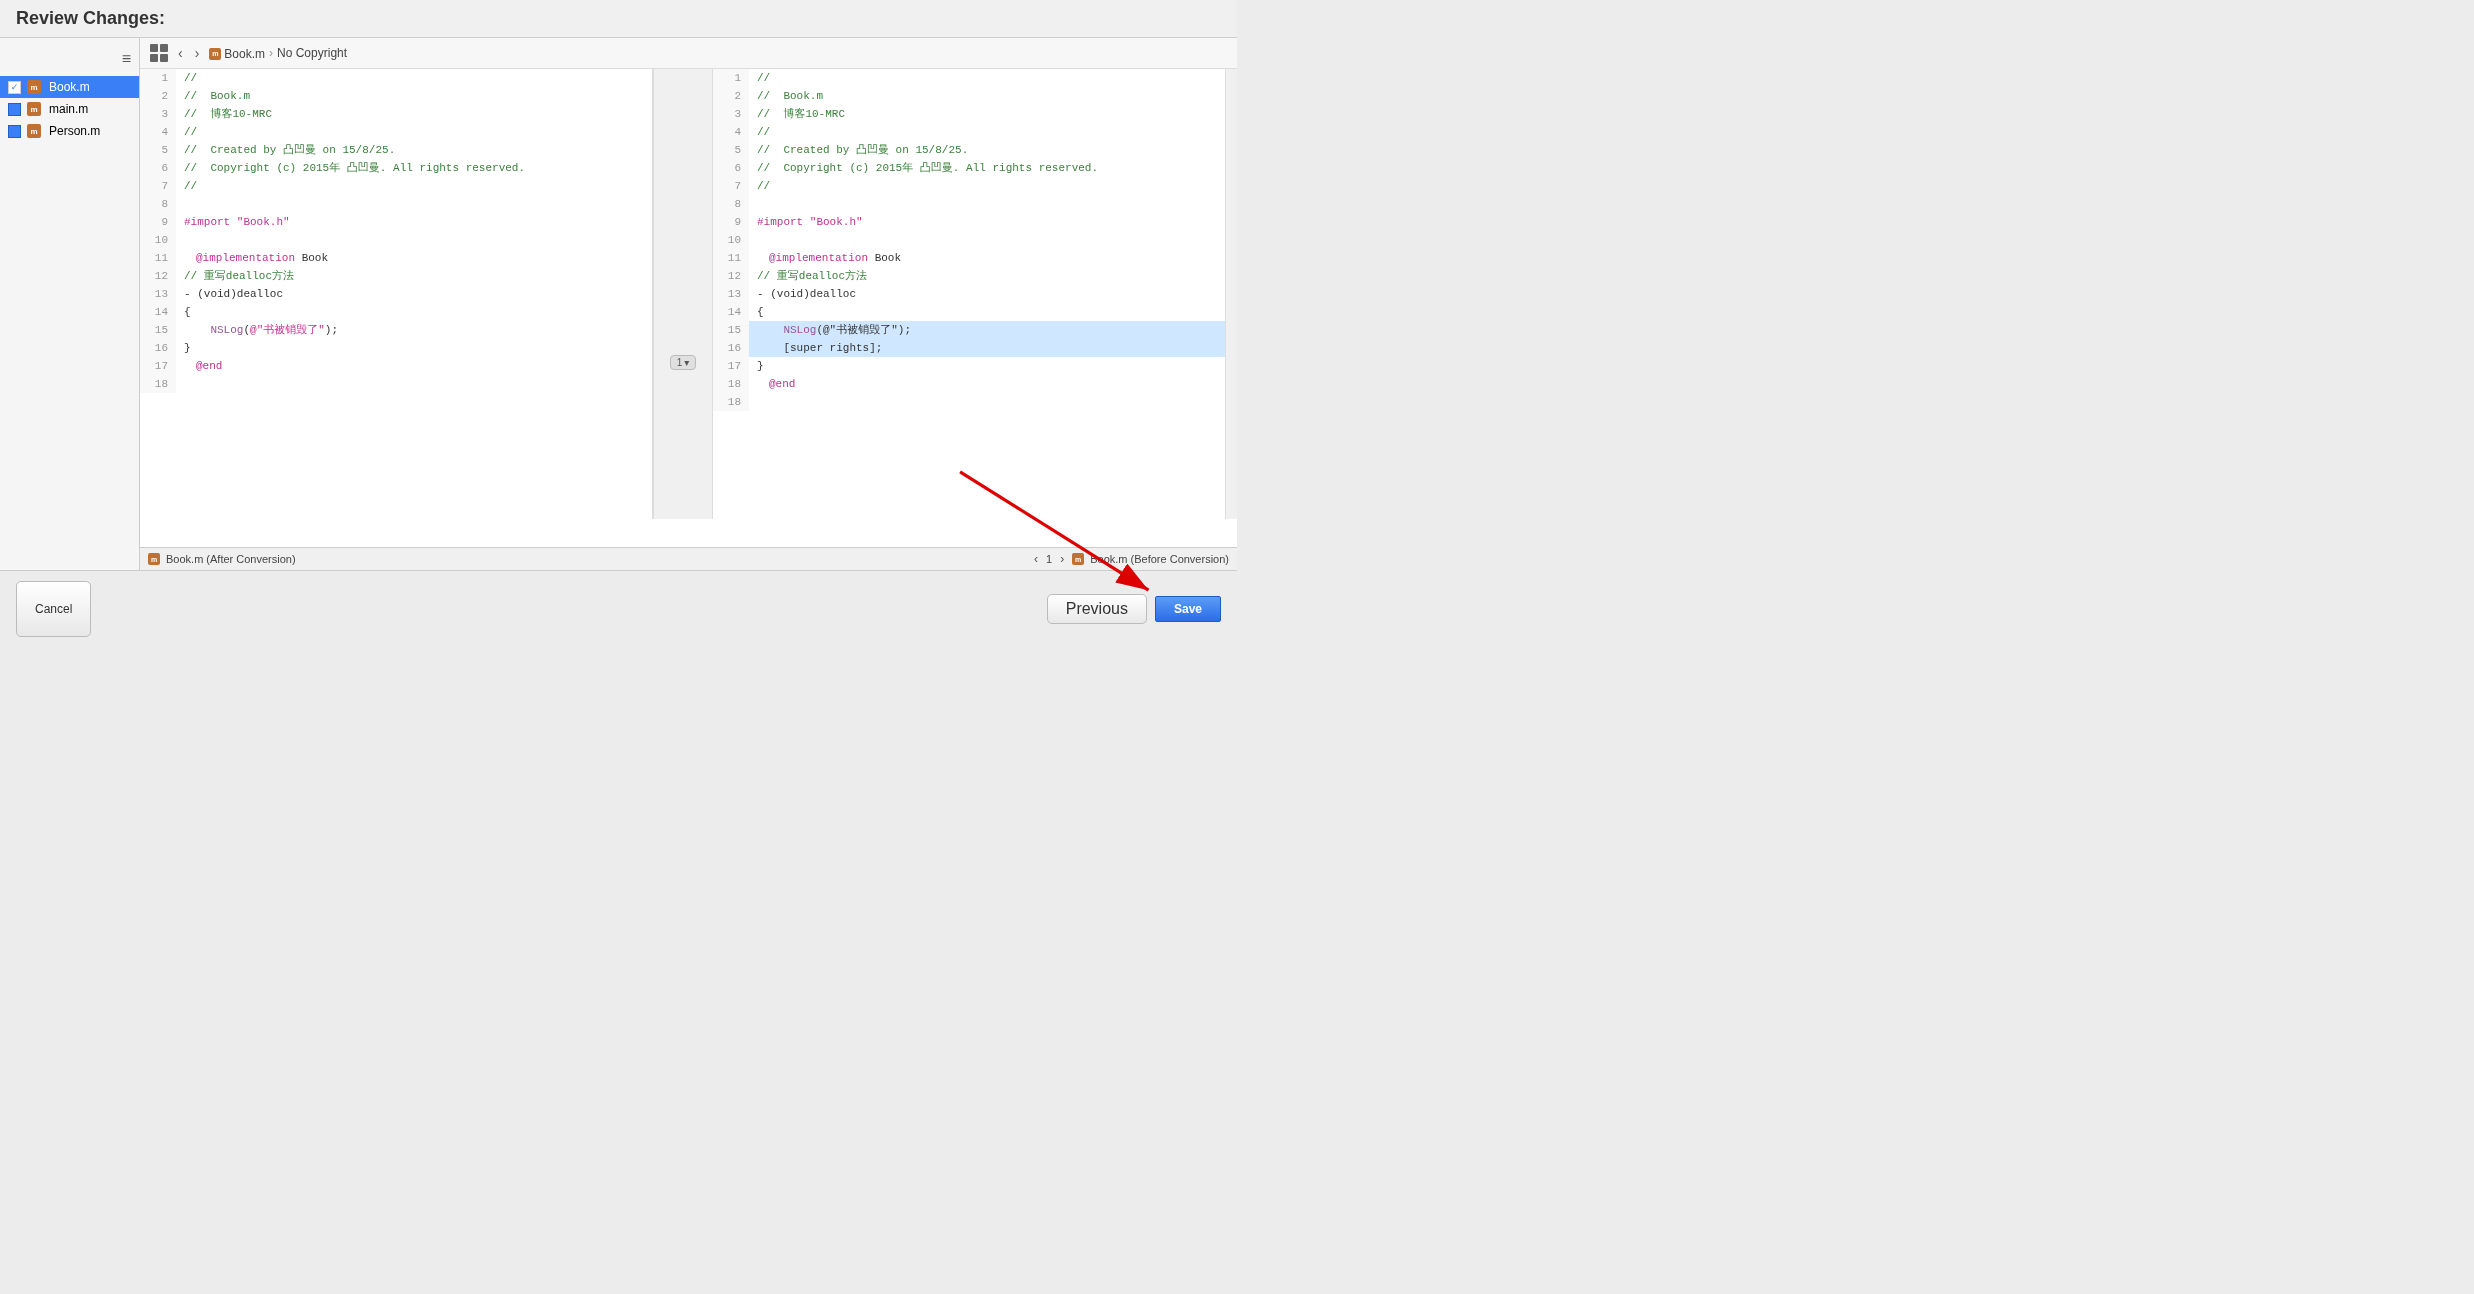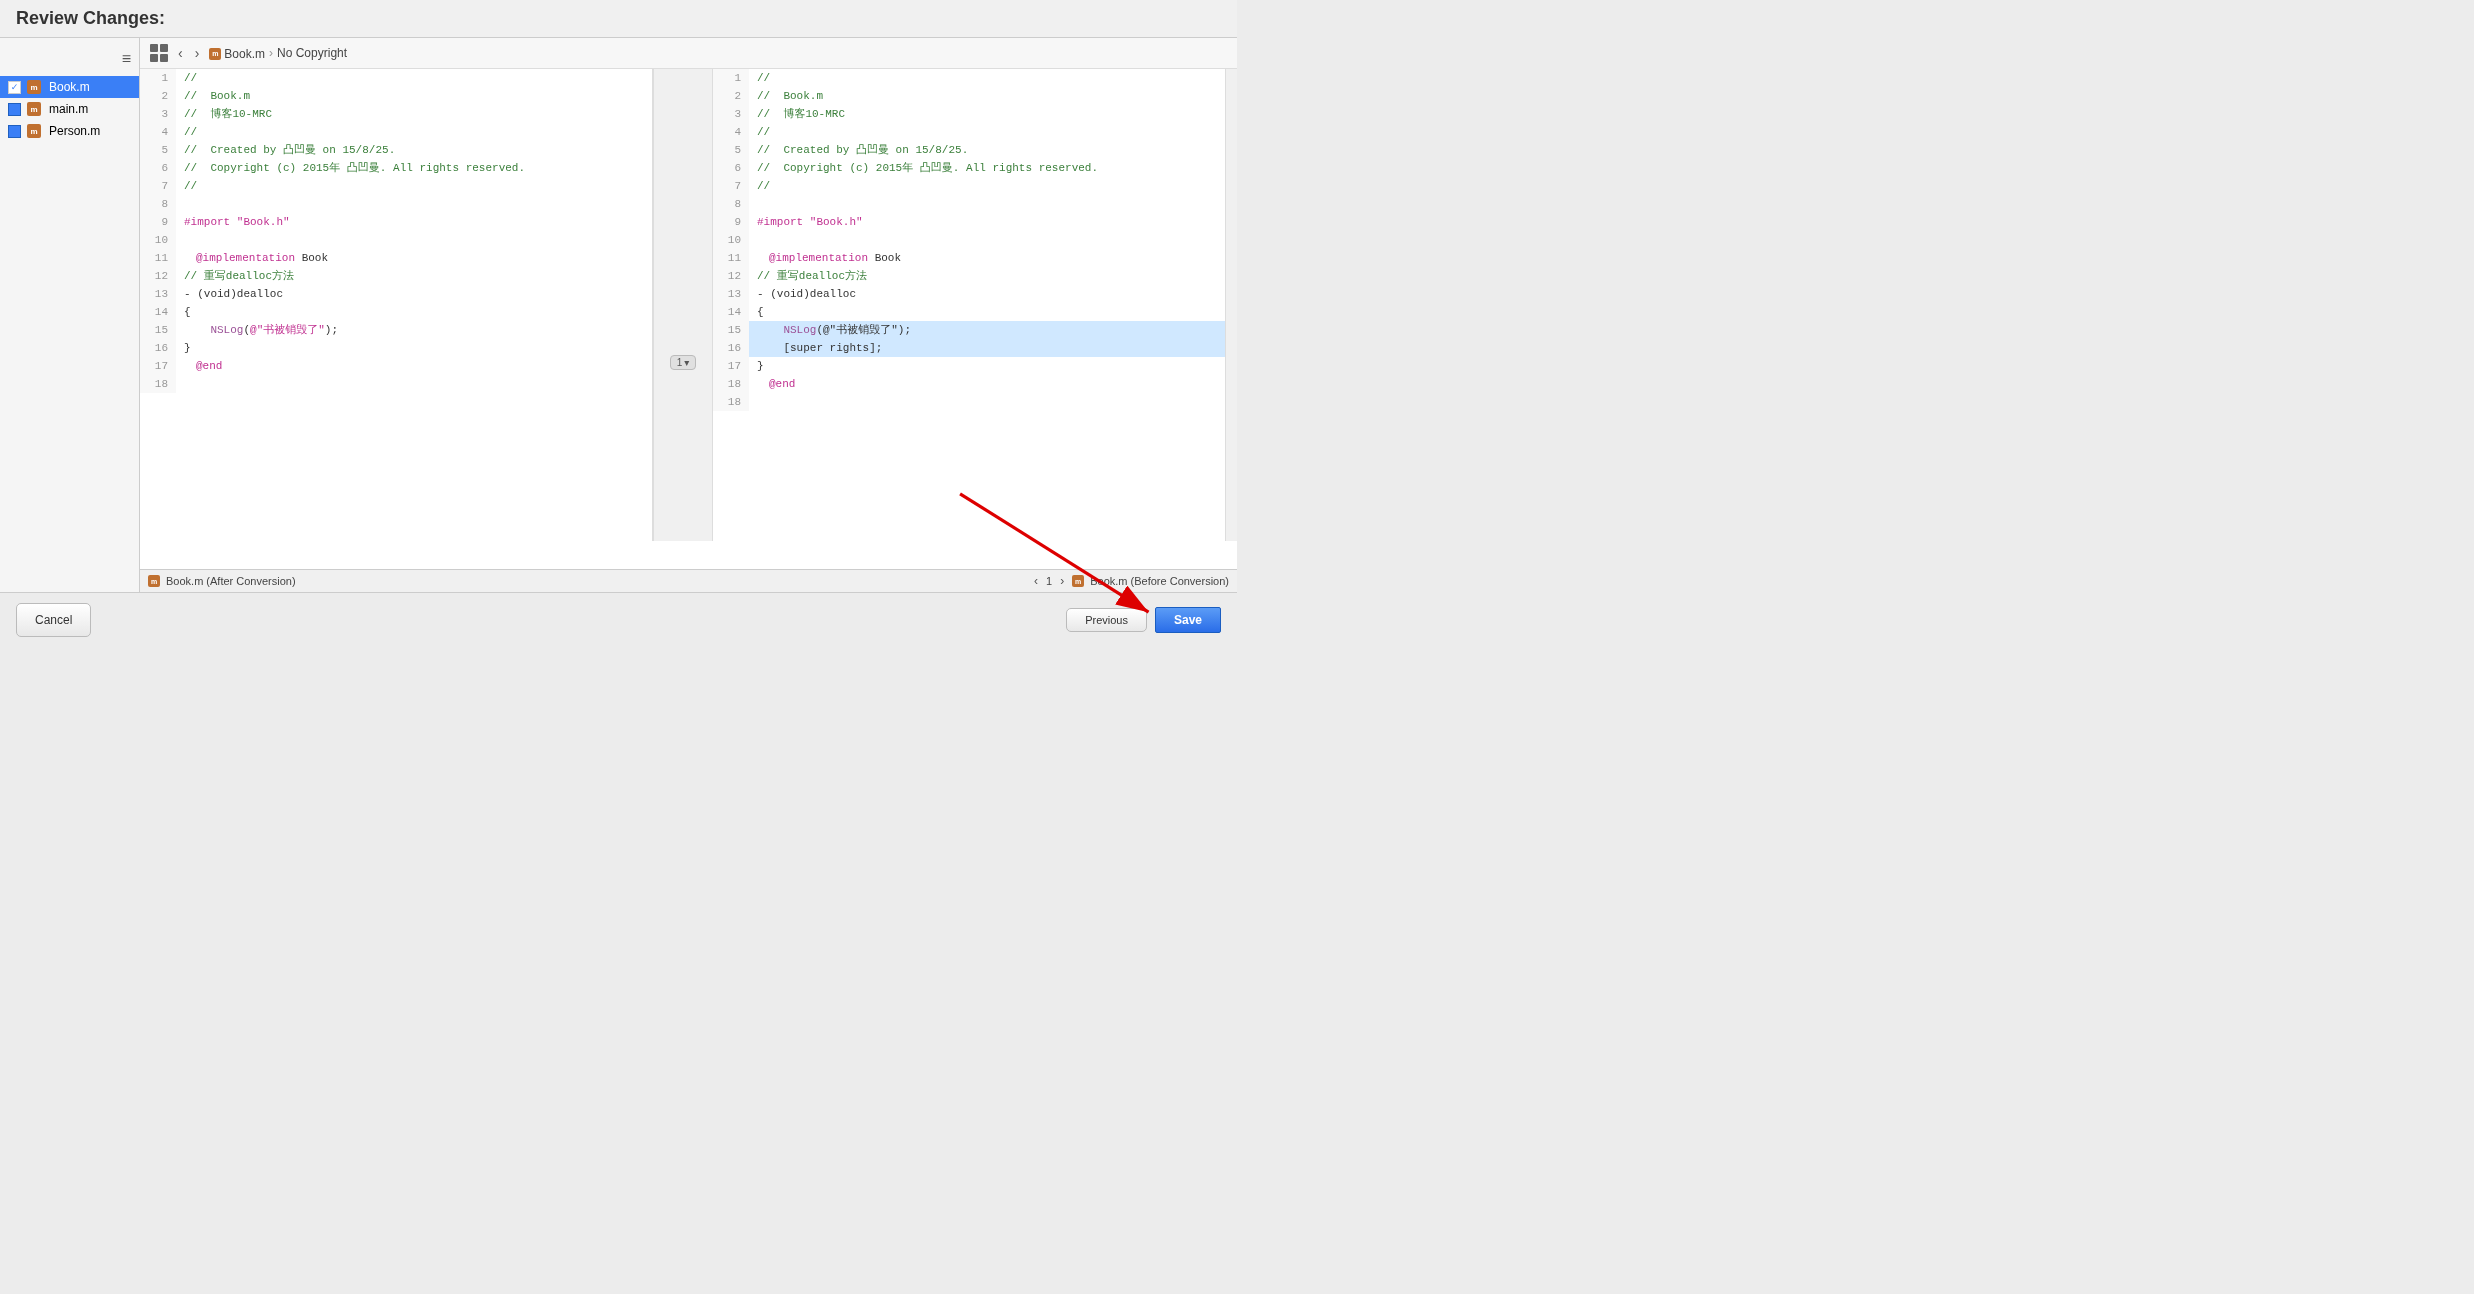--- a/index.html
+++ b/index.html
@@ -301,32 +301,32 @@
       padding: 10px 16px;
       background: #ececec;
       border-top: 1px solid #ccc;
       position: relative;
     }
 
     .btn-cancel {
       background: linear-gradient(to bottom, #ffffff, #e8e8e8);
       border: 1px solid #bbb;
       border-radius: 5px;
-      padding: 9px 18px;
+      padding: 20px 18px;
       font-size: 12px;
       cursor: pointer;
       color: #333;
     }
 
     .btn-previous {
       background: linear-gradient(to bottom, #ffffff, #e8e8e8);
       border: 1px solid #bbb;
       border-radius: 5px;
       padding: 5px 18px;
-      font-size: 11px;
+      font-size: 16px;
       cursor: pointer;
       color: #333;
     }
 
     .btn-save {
       background: linear-gradient(to bottom, #5b9cf6, #2a6de8);
       border: 1px solid #1a5dc0;
       border-radius: 2px;
       padding: 5px 18px;
       font-size: 12px;

